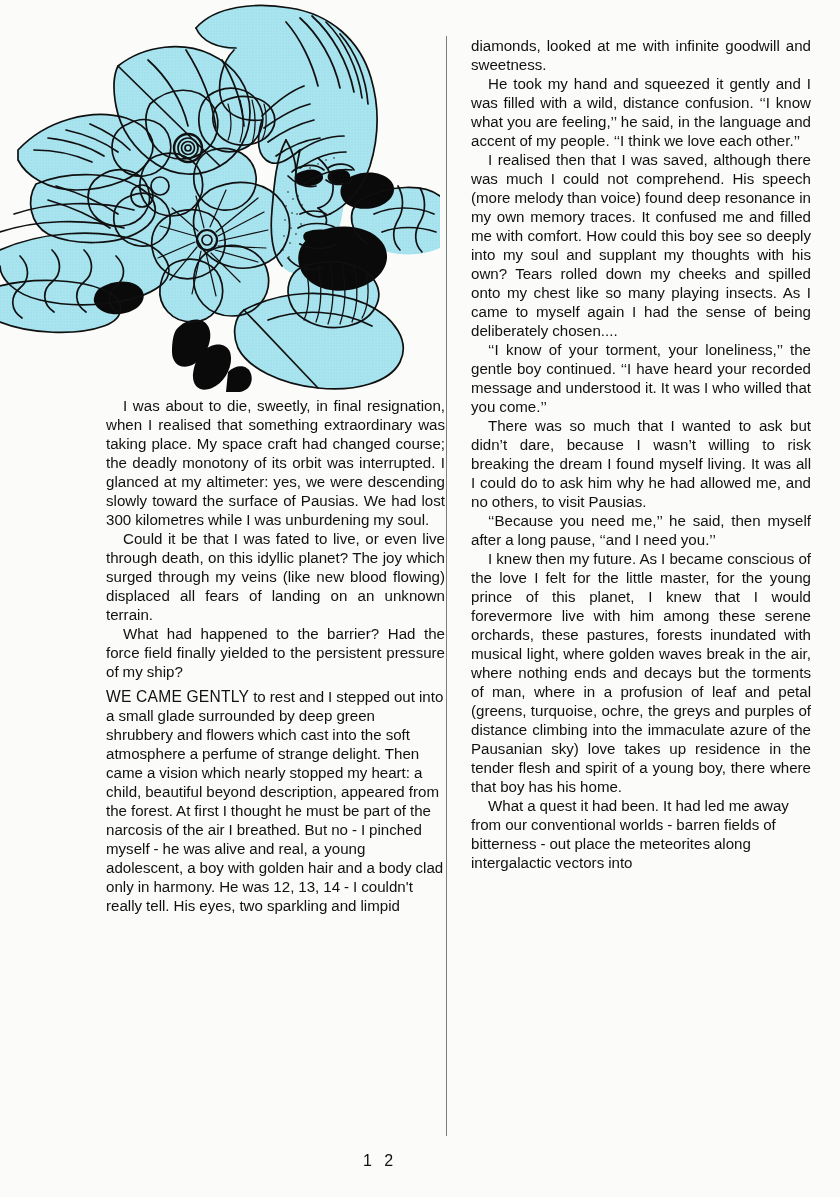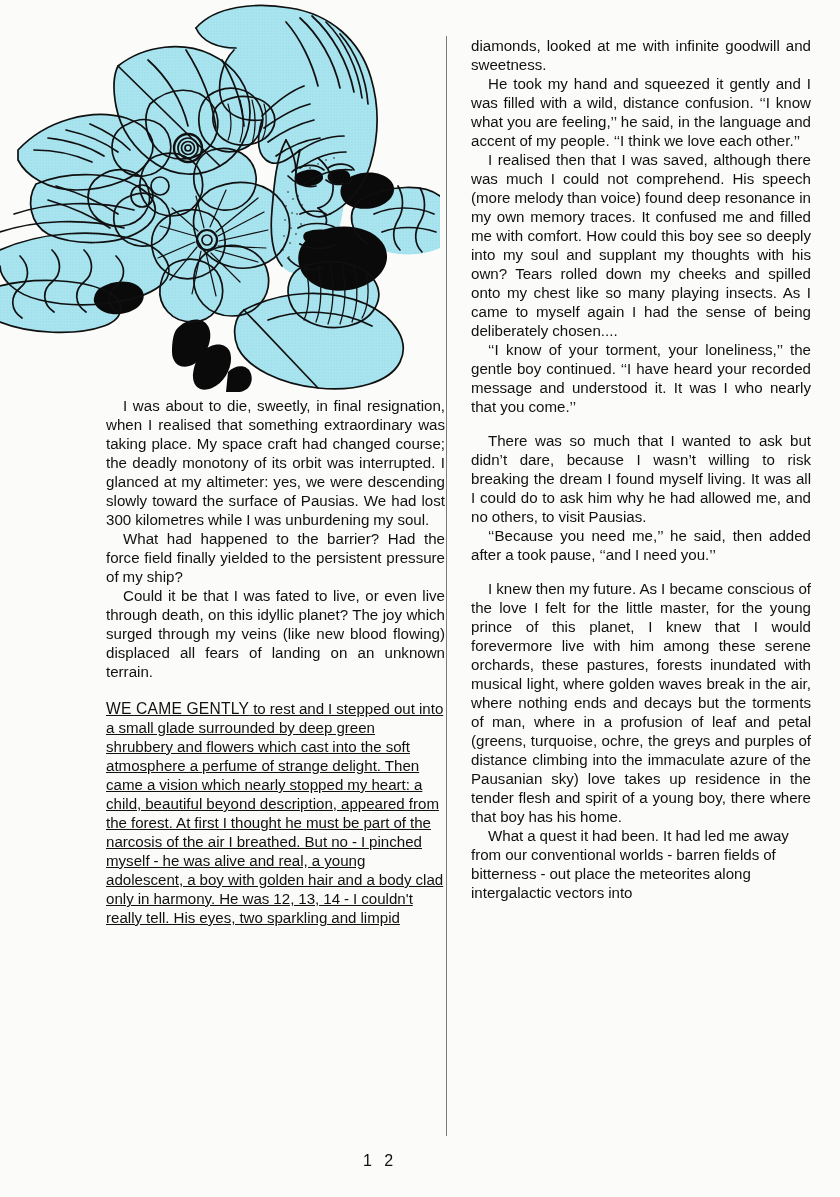--- a/index.html
+++ b/index.html
@@ -51,22 +51,22 @@
   .col-right {
     left: 471px;
     top: 36px;
     width: 340px;
   }
   .col p {
     margin: 0;
     text-indent: 17px;
   }
   .col p.noindent { text-indent: 0; }
-  .col p.gap { margin-top: 18px; text-decoration: underline; }
-  .col p.gap-sm { margin-top: 15px; }
+  .col p.gap { margin-top: 6px; }
+  .col p.gap-sm { }
   .col p:last-child { text-align: left; }
   .lead-caps {
     font-size: 15.6px;
     letter-spacing: 0.25px;
   }
 
   
   .divider {
     position: absolute;
     left: 446px;
@@ -340,31 +340,31 @@
         <path d="M0 232 C36 220 84 218 124 228"></path>
         <path d="M14 214 C50 202 96 200 134 210"></path>
       </g>
     </svg>
   </div>
 
   <div class="divider"></div>
 
   <div class="col col-left">
     <p>I was about to die, sweetly, in final resignation, when I realised that something extraordinary was taking place. My space craft had changed course; the deadly monotony of its orbit was interrupted. I glanced at my altimeter: yes, we were descending slowly toward the surface of Pausias. We had lost 300 kilometres while I was unburdening my soul.</p>
+    <p>Could it be that I was fated to live, or even live through death, on this idyllic planet? The joy which surged through my veins (like new blood flowing) displaced all fears of landing on an unknown terrain.</p>
     <p>What had happened to the barrier? Had the force field finally yielded to the persistent pressure of my ship?</p>
-    <p>Could it be that I was fated to live, or even live through death, on this idyllic planet? The joy which surged through my veins (like new blood flowing) displaced all fears of landing on an unknown terrain.</p>
     <p class="noindent gap"><span class="lead-caps">WE CAME GENTLY</span><span> to rest and I stepped out into a small glade surrounded by deep green shrubbery and flowers which cast into the soft atmosphere a perfume of strange delight. Then came a vision which nearly stopped my heart: a child, beautiful beyond description, appeared from the forest. At first I thought he must be part of the narcosis of the air I breathed. But no - I pinched myself - he was alive and real, a young adolescent, a boy with golden hair and a body clad only in harmony. He was 12, 13, 14 - I couldn't really tell. His eyes, two sparkling and limpid</span></p>
   </div>
 
   <div class="col col-right">
     <p class="noindent">diamonds, looked at me with infinite goodwill and sweetness.</p>
     <p>He took my hand and squeezed it gently and I was filled with a wild, distance confusion. ‘‘I know what you are feeling,’’ he said, in the language and accent of my people. ‘‘I think we love each other.’’</p>
     <p>I realised then that I was saved, although there was much I could not comprehend. His speech (more melody than voice) found deep resonance in my own memory traces. It confused me and filled me with comfort. How could this boy see so deeply into my soul and supplant my thoughts with his own? Tears rolled down my cheeks and spilled onto my chest like so many playing insects. As I came to myself again I had the sense of being deliberately chosen....</p>
-    <p>‘‘I know of your torment, your loneliness,’’ the gentle boy continued. ‘‘I have heard your recorded message and understood it. It was I who nearly that you come.’’</p>
+    <p>‘‘I know of your torment, your loneliness,’’ the gentle boy continued. ‘‘I have heard your recorded message and understood it. It was I who willed that you come.’’</p>
     <p class="gap-sm">There was so much that I wanted to ask but didn’t dare, because I wasn’t willing to risk breaking the dream I found myself living. It was all I could do to ask him why he had allowed me, and no others, to visit Pausias.</p>
-    <p>‘‘Because you need me,’’ he said, then added after a took pause, ‘‘and I need you.’’</p>
+    <p>‘‘Because you need me,’’ he said, then myself after a long pause, ‘‘and I need you.’’</p>
     <p class="gap-sm">I knew then my future. As I became conscious of the love I felt for the little master, for the young prince of this planet, I knew that I would forevermore live with him among these serene orchards, these pastures, forests inundated with musical light, where golden waves break in the air, where nothing ends and decays but the torments of man, where in a profusion of leaf and petal (greens, turquoise, ochre, the greys and purples of distance climbing into the immaculate azure of the Pausanian sky) love takes up residence in the tender flesh and spirit of a young boy, there where that boy has his home.</p>
     <p>What a quest it had been. It had led me away from our conventional worlds - barren fields of bitterness - out place the meteorites along intergalactic vectors into</p>
   </div>
 
   <div class="folio">1 2</div>
 
 </div>
 
 </body></html>

